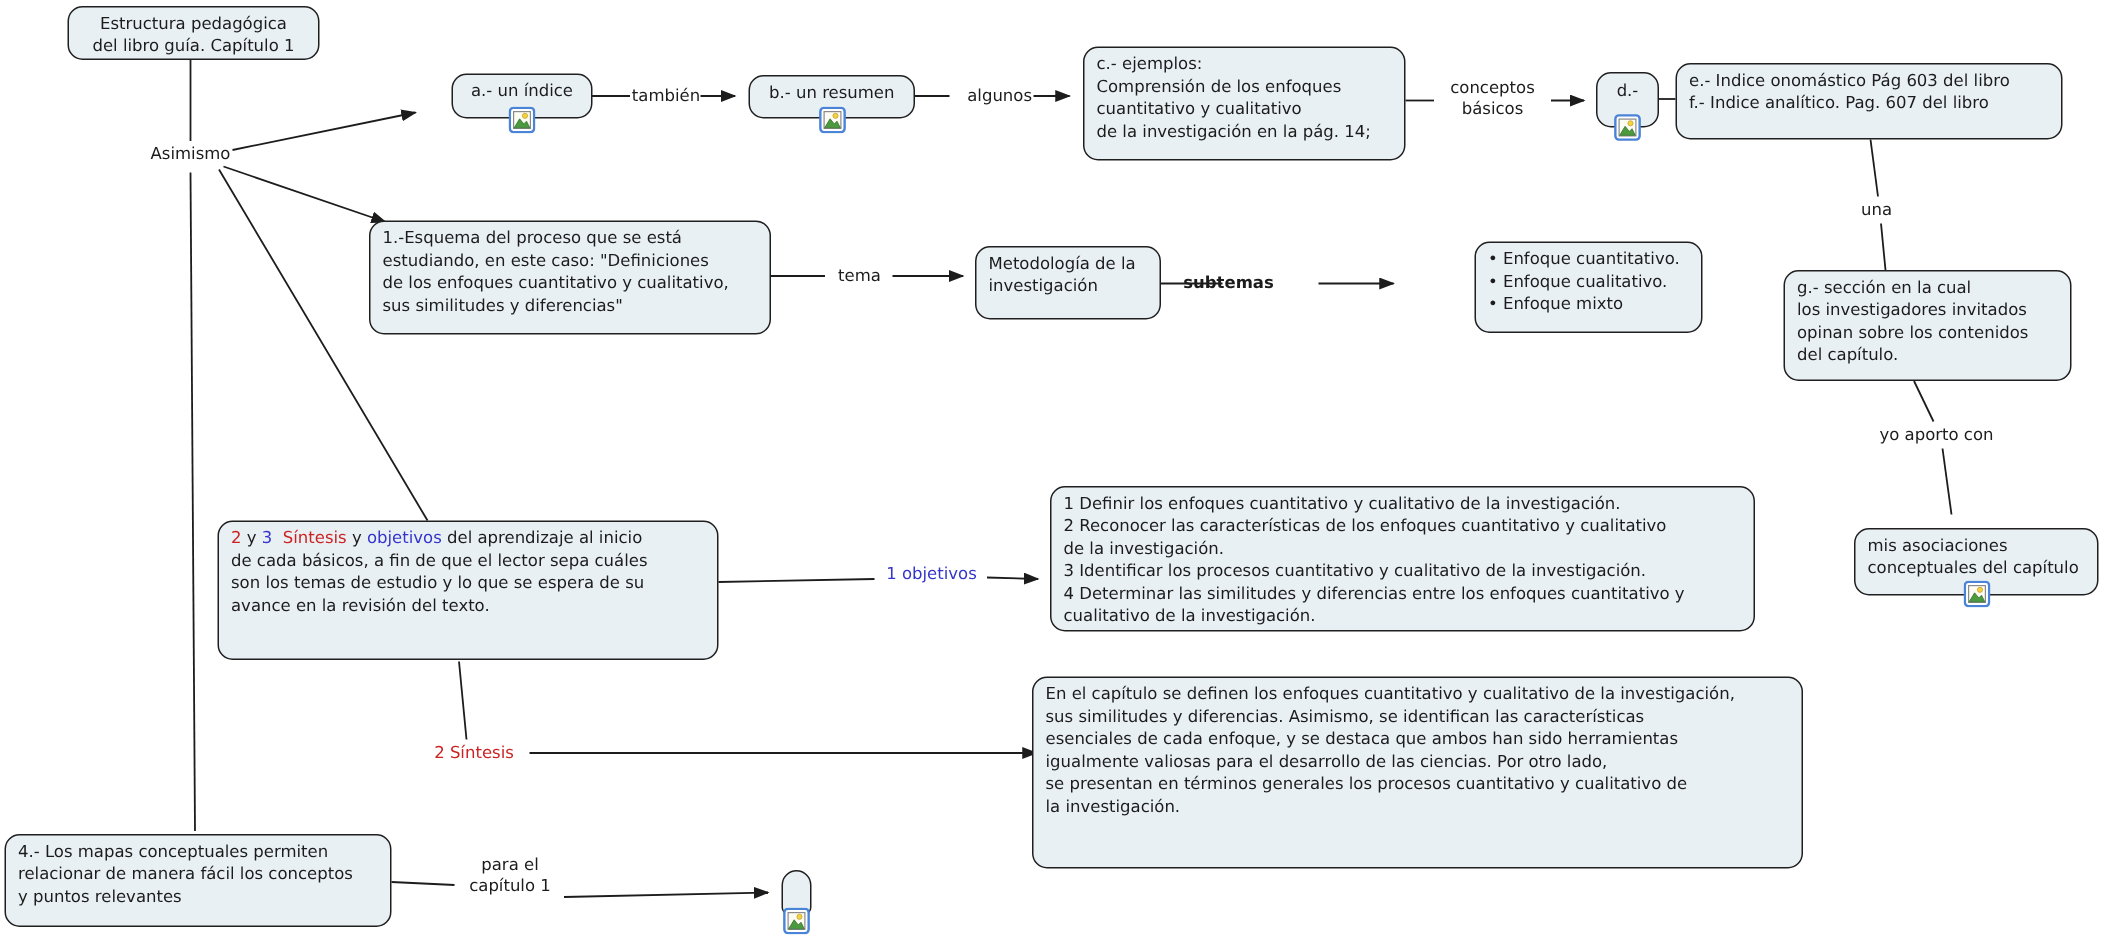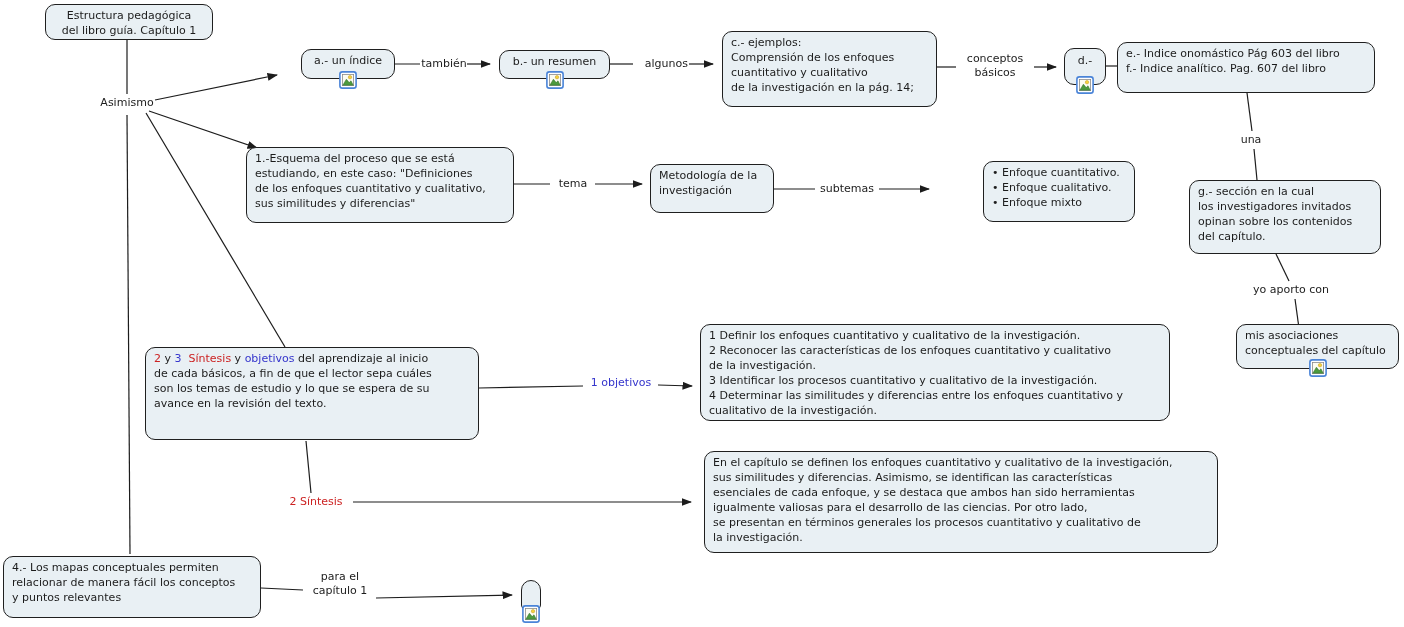--- a/index.html
+++ b/index.html
@@ -144,21 +144,21 @@
 f.- Indice analítico. Pag. 607 del libro</div>
   </div>
 
   <div class="node left" style="left:1189px;top:180px;width:192px;height:74px;">
     <div class="node-text">g.- sección en la cual
 los investigadores invitados
 opinan sobre los contenidos
 del capítulo.</div>
   </div>
 
-  <div class="node left" style="left:1236px;top:324px;width:163px;height:45px;">
+  <div class="node left" style="left:1236px;top:352px;width:163px;height:45px;">
     <div class="node-text">mis asociaciones
 conceptuales del capítulo</div>
     <svg class="res-icon" style="bottom:-9px;">
         <use href="#img-icon"></use>
       </svg>
   </div>
 
   <div class="node left" style="left:246px;top:147px;width:268px;height:76px;">
     <div class="node-text">1.-Esquema del proceso que se está
 estudiando, en este caso: "Definiciones
@@ -186,21 +186,21 @@
 
   <div class="node left" style="left:700px;top:324px;width:470px;height:97px;">
     <div class="node-text">1 Definir los enfoques cuantitativo y cualitativo de la investigación.
 2 Reconocer las características de los enfoques cuantitativo y cualitativo
 de la investigación.
 3 Identificar los procesos cuantitativo y cualitativo de la investigación.
 4 Determinar las similitudes y diferencias entre los enfoques cuantitativo y
 cualitativo de la investigación.</div>
   </div>
 
-  <div class="node left" style="left:704px;top:451px;width:514px;height:102px;">
+  <div class="node left" style="left:688px;top:451px;width:514px;height:128px;">
     <div class="node-text">En el capítulo se definen los enfoques cuantitativo y cualitativo de la investigación,
 sus similitudes y diferencias. Asimismo, se identifican las características
 esenciales de cada enfoque, y se destaca que ambos han sido herramientas
 igualmente valiosas para el desarrollo de las ciencias. Por otro lado,
 se presentan en términos generales los procesos cuantitativo y cualitativo de
 la investigación.</div>
   </div>
 
   <div class="node left" style="left:3px;top:556px;width:258px;height:62px;">
     <div class="node-text">4.- Los mapas conceptuales permiten
@@ -215,19 +215,19 @@
   </div>
 
   <div class="link-label" style="left:96px;top:96px;width:62px;">Asimismo</div>
   <div class="link-label" style="left:419px;top:57px;width:50px;">también</div>
   <div class="link-label" style="left:634px;top:57px;width:54px;text-align:right;">algunos</div>
   <div class="link-label" style="left:958px;top:52px;width:74px;">conceptos
 básicos</div>
   <div class="link-label" style="left:1235px;top:133px;width:32px;">una</div>
   <div class="link-label" style="left:1248px;top:283px;width:86px;">yo aporto con</div>
   <div class="link-label" style="left:552px;top:177px;width:42px;">tema</div>
-  <div class="link-label" style="left:816px;top:182px;width:62px;">subtemas</div>
+  <div class="link-label" style="left:788px;top:182px;width:62px;font-weight:bold;">subtemas</div>
   <div class="link-label lbl-blue" style="left:584px;top:376px;width:74px;">1 objetivos</div>
   <div class="link-label lbl-red" style="left:280px;top:495px;width:72px;">2 Síntesis</div>
   <div class="link-label" style="left:305px;top:570px;width:70px;">para el
 capítulo 1</div>
 
 </div>
 
 </body></html>

